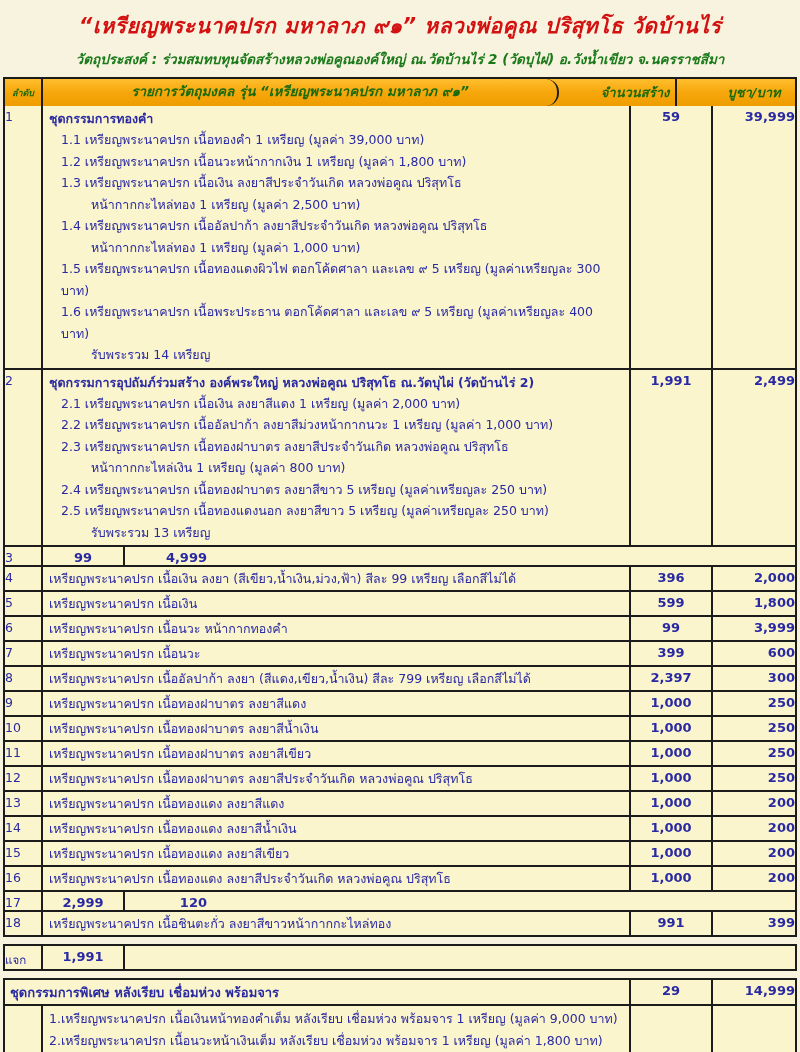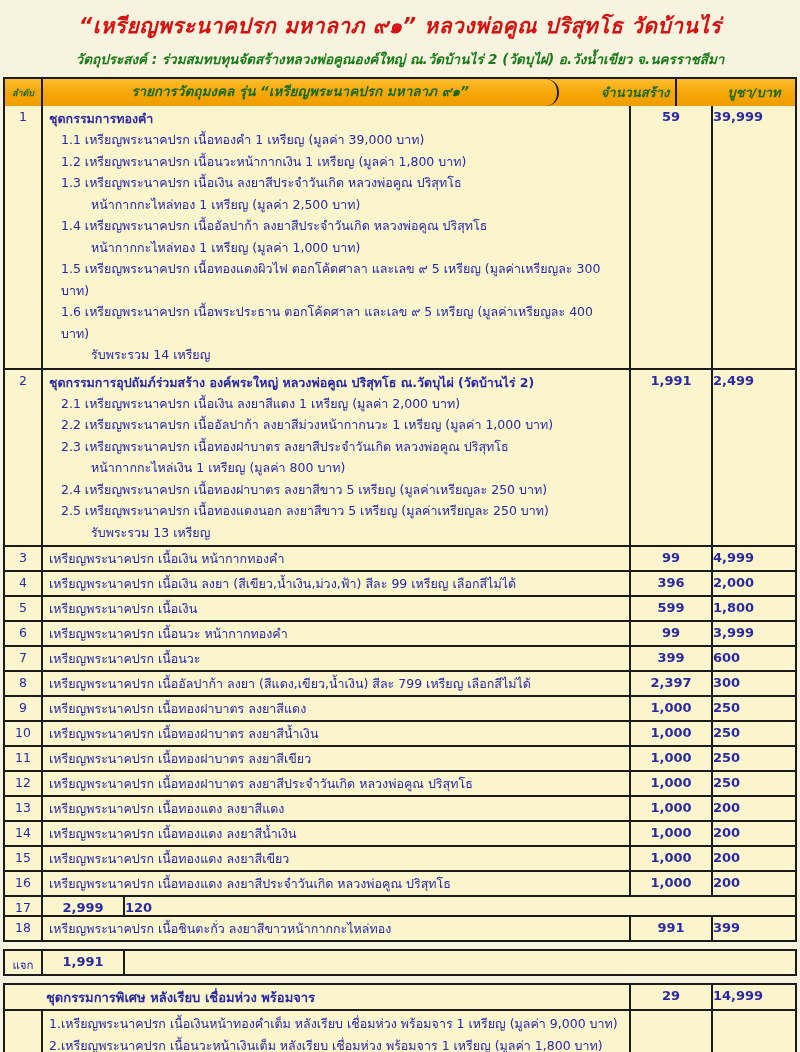--- a/index.html
+++ b/index.html
@@ -28,38 +28,38 @@
   }
   .tbl-gap { margin-top:7px; }
   .tbl-last { border-bottom-width:4px; }
 
   .trow { display:flex; border-top:2px solid #1c1c1c; align-items:stretch; }
   .trow:first-child { border-top:none; }
 
   .c-no {
     flex:0 0 36px; width:36px;
     border-right:2px solid #1c1c1c;
-    color:#2929A3; text-align:center;
+    color:#2929A3; text-align:left;
     font-size:12.5px; padding-top:3px;
   }
   .c-item {
     flex:1 1 auto; min-width:0;
     border-right:2px solid #1c1c1c;
     color:#2929A3; font-size:12.5px;
     padding:2px 6px; line-height:19px;
   }
   .c-qty {
     flex:0 0 80px; width:80px;
     border-right:2px solid #1c1c1c;
     color:#2929A3; text-align:center;
     font-size:13px; font-weight:bold; padding-top:3px;
   }
   .c-price {
     flex:0 0 82px; width:82px;
-    color:#2929A3; text-align:left;
+    color:#2929A3; text-align:right;
     font-size:13px; font-weight:bold; padding-top:3px;
   }
 
   
   .thead {
     background:linear-gradient(180deg,#FFBE2E 0%,#F6A70B 50%,#EF9D00 100%);
     min-height:27px;
   }
   .thead > div {
     display:flex; align-items:center; justify-content:center;
@@ -79,21 +79,21 @@
   .r-item { line-height:18px; padding-top:3px; padding-bottom:2px; }
 
   
   .g-no { font-size:11.5px; padding-top:5px; }
 
   
   .sp-title {
     flex:1 1 auto; min-width:0;
     border-right:2px solid #1c1c1c;
     color:#2929A3; font-size:13px; font-weight:bold;
-    padding:3px 6px 2px 5px; line-height:19px;margin-left:36px;
+    padding:3px 6px 2px 5px; line-height:19px;
   }
   .sp-lines { padding:2px 6px 3px 6px; }
   .sp-line { line-height:21.5px; }
 </style>
 </head>
 <body>
 
 <div class="page">
 
   <div class="title">“เหรียญพระนาคปรก มหาลาภ ๙๑”  หลวงพ่อคูณ ปริสุทโธ วัดบ้านไร่</div>
@@ -134,21 +134,20 @@
             <div class="g-cont">หน้ากากกะไหล่เงิน 1 เหรียญ (มูลค่า 800 บาท)</div>
             <div class="g-line">2.4 เหรียญพระนาคปรก เนื้อทองฝาบาตร ลงยาสีขาว 5 เหรียญ (มูลค่าเหรียญละ 250 บาท)</div>
             <div class="g-line">2.5 เหรียญพระนาคปรก เนื้อทองแดงนอก ลงยาสีขาว 5 เหรียญ (มูลค่าเหรียญละ 250 บาท)</div>
             <div class="g-cont">รับพระรวม 13 เหรียญ</div>
           </div>
           <div class="c-qty">1,991</div>
           <div class="c-price">2,499</div>
         </div>
         <div class="trow">
           <div class="c-no">3</div>
-          <div class="c-item r-item">เหรียญพระนาคปรก เนื้อเงิน หน้ากากทองคำ</div>
           <div class="c-qty">99</div>
           <div class="c-price">4,999</div>
         </div>
         <div class="trow">
           <div class="c-no">4</div>
           <div class="c-item r-item">เหรียญพระนาคปรก เนื้อเงิน ลงยา (สีเขียว,น้ำเงิน,ม่วง,ฟ้า) สีละ 99 เหรียญ เลือกสีไม่ได้</div>
           <div class="c-qty">396</div>
           <div class="c-price">2,000</div>
         </div>
         <div class="trow">

